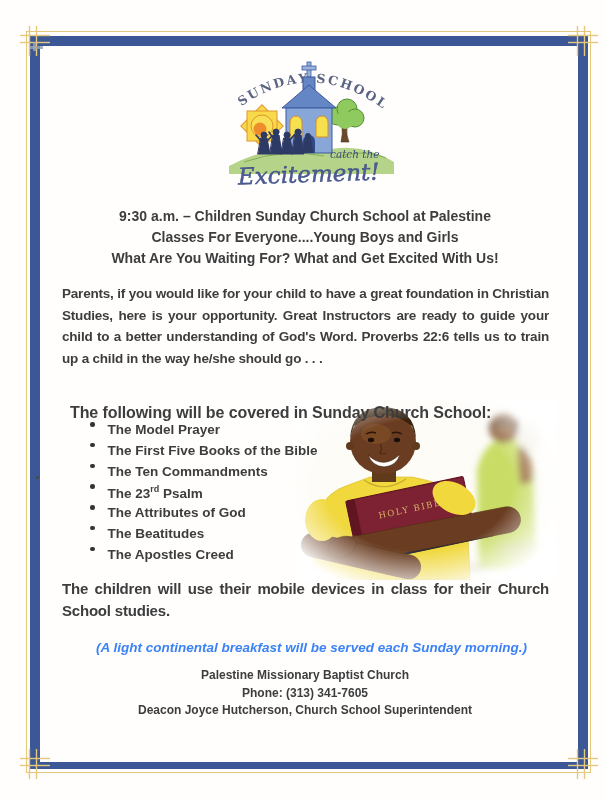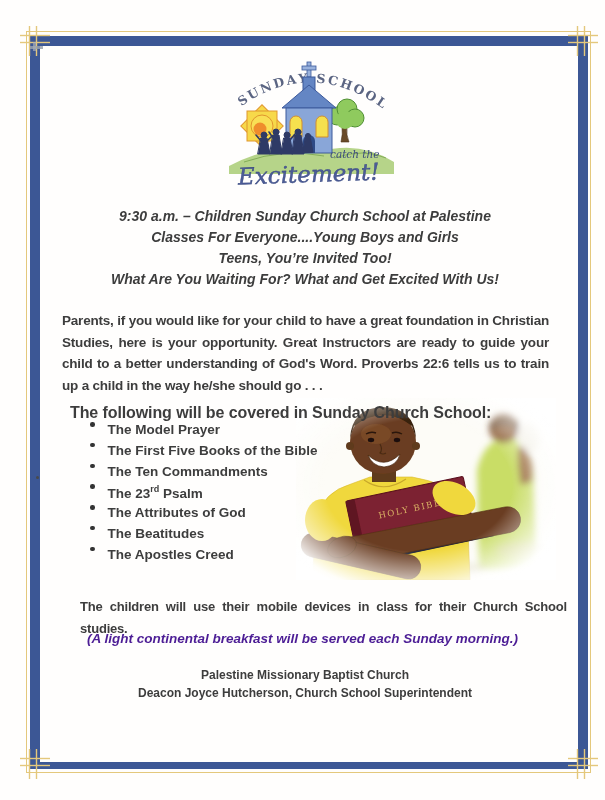--- a/index.html
+++ b/index.html
@@ -20,36 +20,36 @@
   .corner-br{left:568px;top:749px;}
   .gray-tick{position:absolute;left:30px;top:46px;width:13px;height:3px;background:#99a1ab;opacity:.85;}
   .gray-tick-v{position:absolute;left:33px;top:42px;width:3px;height:9px;background:#a8aeb6;opacity:.7;}
   .scan-speck{position:absolute;left:36px;top:476px;width:3px;height:3px;border-radius:50%;background:#4a4a4a;}
 
   
   .logo{position:absolute;left:224px;top:56px;width:175px;height:142px;z-index:1;}
 
   
   .headline{position:absolute;left:57px;top:206px;width:496px;text-align:center;
-            font-size:14px;font-weight:bold;line-height:21px;z-index:1;font-style:italic;}
-  .intro{position:absolute;left:62px;top:310px;width:487px;margin:0;
+            font-size:14px;font-weight:bold;line-height:21px;z-index:1;}
+  .intro{position:absolute;left:62px;top:283px;width:487px;margin:0;
          font-size:13.5px;font-weight:bold;line-height:21.6px;text-align:justify;
          letter-spacing:-.2px;z-index:1;}
   .covered{position:absolute;left:62px;top:396px;margin:8px;font-size:16px;
            font-weight:bold;letter-spacing:-.1px;z-index:1;}
   .topics{position:absolute;left:90px;top:422px;margin:0;padding:0;list-style:none;
           font-size:13.5px;font-weight:bold;z-index:1;}
   .topics li{display:flex;align-items:flex-start;height:20.8px;}
   .dot{width:4.5px;height:4.5px;border-radius:50%;background:#333;margin-right:13px;flex:none;}
   .topics sup{font-size:9px;font-weight:bold;margin-top:40px;}
-  .mobile-note{position:absolute;left:62px;top:578px;width:487px;margin:18px;
-               font-size:13px;font-weight:bold;line-height:21.6px;text-align:justify;
+  .mobile-note{position:absolute;left:62px;top:578px;width:487px;margin:0;
+               font-size:15px;font-weight:bold;line-height:21.6px;text-align:justify;
                letter-spacing:-.2px;z-index:1;}
-  .breakfast{position:absolute;left:45px;top:631px;width:515px;margin:0;text-align:center;
-             font-size:13.5px;font-weight:bold;font-style:italic;color:#4c1d95;z-index:1;}
+  .breakfast{position:absolute;left:45px;top:631px;width:515px;margin:9px;text-align:center;
+             font-size:13.5px;font-weight:bold;font-style:italic;color:#3b82f6;z-index:1;}
   .contact{position:absolute;left:57px;top:667px;width:496px;text-align:center;
            font-size:12px;font-weight:bold;line-height:17.6px;z-index:1;}
 
   
   .photo{position:absolute;left:296px;top:398px;width:260px;height:182px;z-index:0;}
 </style>
 </head>
 <body>
 
 <div class="page">
@@ -143,21 +143,20 @@
         <path d="M81.5,82.5 h5 l2.5,14 h-10 z"></path>
     </g>
 
     <text x="106" y="102" font-family="DejaVu Serif, serif" font-style="italic" font-size="10.5" fill="#3a4a7c">catch the</text>
     <text x="14" y="126" font-family="DejaVu Serif, serif" font-style="italic" font-size="23" fill="#4c5c98" stroke="#35457c" stroke-width=".4" transform="rotate(-2 85 118)">Excitement!</text>
   </svg>
 
   <div class="headline">
     <div>9:30 a.m. – Children Sunday Church School at Palestine</div>
     <div>Classes For Everyone....Young Boys and Girls</div>
-    <div>Teens, You’re Invited Too!</div>
     <div>What Are You Waiting For? What and Get Excited With Us!</div>
   </div>
 
   <p class="intro">Parents, if you would like for your child to have a great foundation in Christian Studies, here is your opportunity. Great Instructors are ready to guide your child to a better understanding of God's Word. Proverbs 22:6 tells us to train up a child in the way he/she should go . . .</p>
 
   <p class="covered">The following will be covered in Sunday Church School:</p>
 
   <ul class="topics">
     <li>
         <span class="dot"></span>
@@ -254,16 +253,17 @@
 
     <rect x="0" y="0" width="260" height="182" fill="url(#fade)"></rect>
   </svg>
 
   <p class="mobile-note">The children will use their mobile devices in class for their Church School studies.</p>
 
   <p class="breakfast">(A light continental breakfast will be served each Sunday morning.)</p>
 
   <div class="contact">
     <div>Palestine Missionary Baptist Church</div>
+    <div>Phone: (313) 341-7605</div>
     <div>Deacon Joyce Hutcherson, Church School Superintendent</div>
   </div>
 
 </div>
 
 </body></html>

